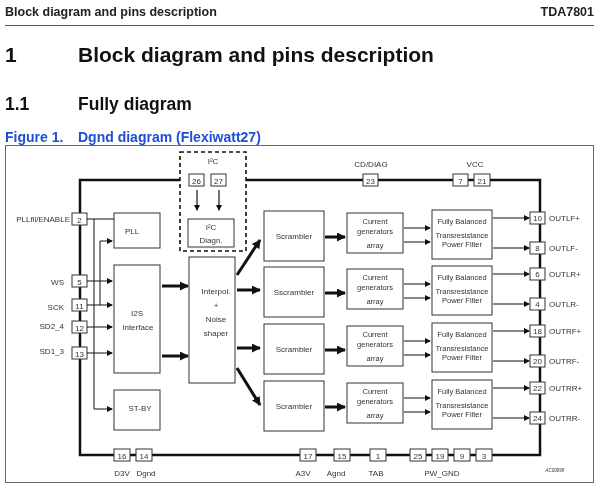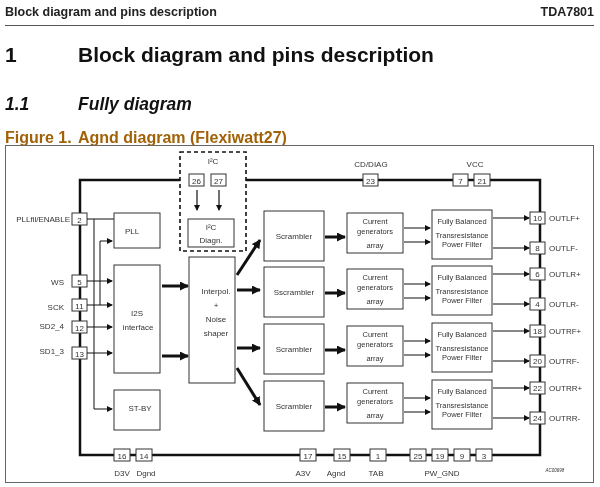--- a/index.html
+++ b/index.html
@@ -1,39 +1,39 @@
 <!DOCTYPE html>
 <html><head>
 <meta charset="utf-8">
 <style>
   html, body { margin:0; padding:0; background:#ffffff; }
   body { width:600px; height:487px; position:relative; overflow:hidden; font-family:"Liberation Sans", sans-serif; color:#111; }
   .hdr-left { position:absolute; left:5px; top:5px; font-size:12.5px; font-weight:bold; color:#222; }
   .hdr-right { position:absolute; right:6px; top:5px; font-size:12.5px; font-weight:bold; color:#222;text-align:center; }
   .hdr-rule { position:absolute; left:5px; right:6px; top:25px; height:1px; background:#555; }
   .h1 { position:absolute; top:43px; font-size:21px; font-weight:bold; color:#111; }
-  .h2 { position:absolute; top:94px; font-size:17.5px; font-weight:bold; color:#111;font-style:italic; }
-  .fig { position:absolute; top:129px; font-size:16px; font-weight:bold; color:#a16207; }
+  .h2 { position:absolute; top:94px; font-size:17.5px; font-weight:bold; color:#111; }
+  .fig { position:absolute; top:129px; font-size:14px; font-weight:bold; color:#1d4ed8; }
   .frame { position:absolute; left:5px; top:145px; width:589px; height:338px; border:1px solid #666; box-sizing:border-box; }
   svg { position:absolute; left:0; top:0; }
   svg text { font-family:"Liberation Sans", sans-serif; fill:#333; }
 </style>
 </head>
 <body>
 
 <div class="hdr-left">Block diagram and pins description</div>
 <div class="hdr-right">TDA7801</div>
 <div class="hdr-rule"></div>
 
 <div class="h1" style="left:5px">1</div>
 <div class="h1" style="left:78px">Block diagram and pins description</div>
 <div class="h2" style="left:5px">1.1</div>
 <div class="h2" style="left:78px">Fully diagram</div>
 <div class="fig" style="left:5px">Figure 1.</div>
-<div class="fig" style="left:78px">Agnd diagram (Flexiwatt27)</div>
+<div class="fig" style="left:78px">Dgnd diagram (Flexiwatt27)</div>
 
 <div class="frame"></div>
 
 <svg width="600" height="487" viewBox="0 0 600 487">
   <defs>
     <marker id="ah" markerWidth="6" markerHeight="6" refX="5" refY="3" orient="auto" markerUnits="userSpaceOnUse">
       <path d="M0,0 L6,3 L0,6 z" fill="#111"></path>
     </marker>
     <marker id="ahb" markerWidth="9" markerHeight="9" refX="8" refY="4.5" orient="auto" markerUnits="userSpaceOnUse">
       <path d="M0,0 L9,4.5 L0,9 z" fill="#111"></path>

